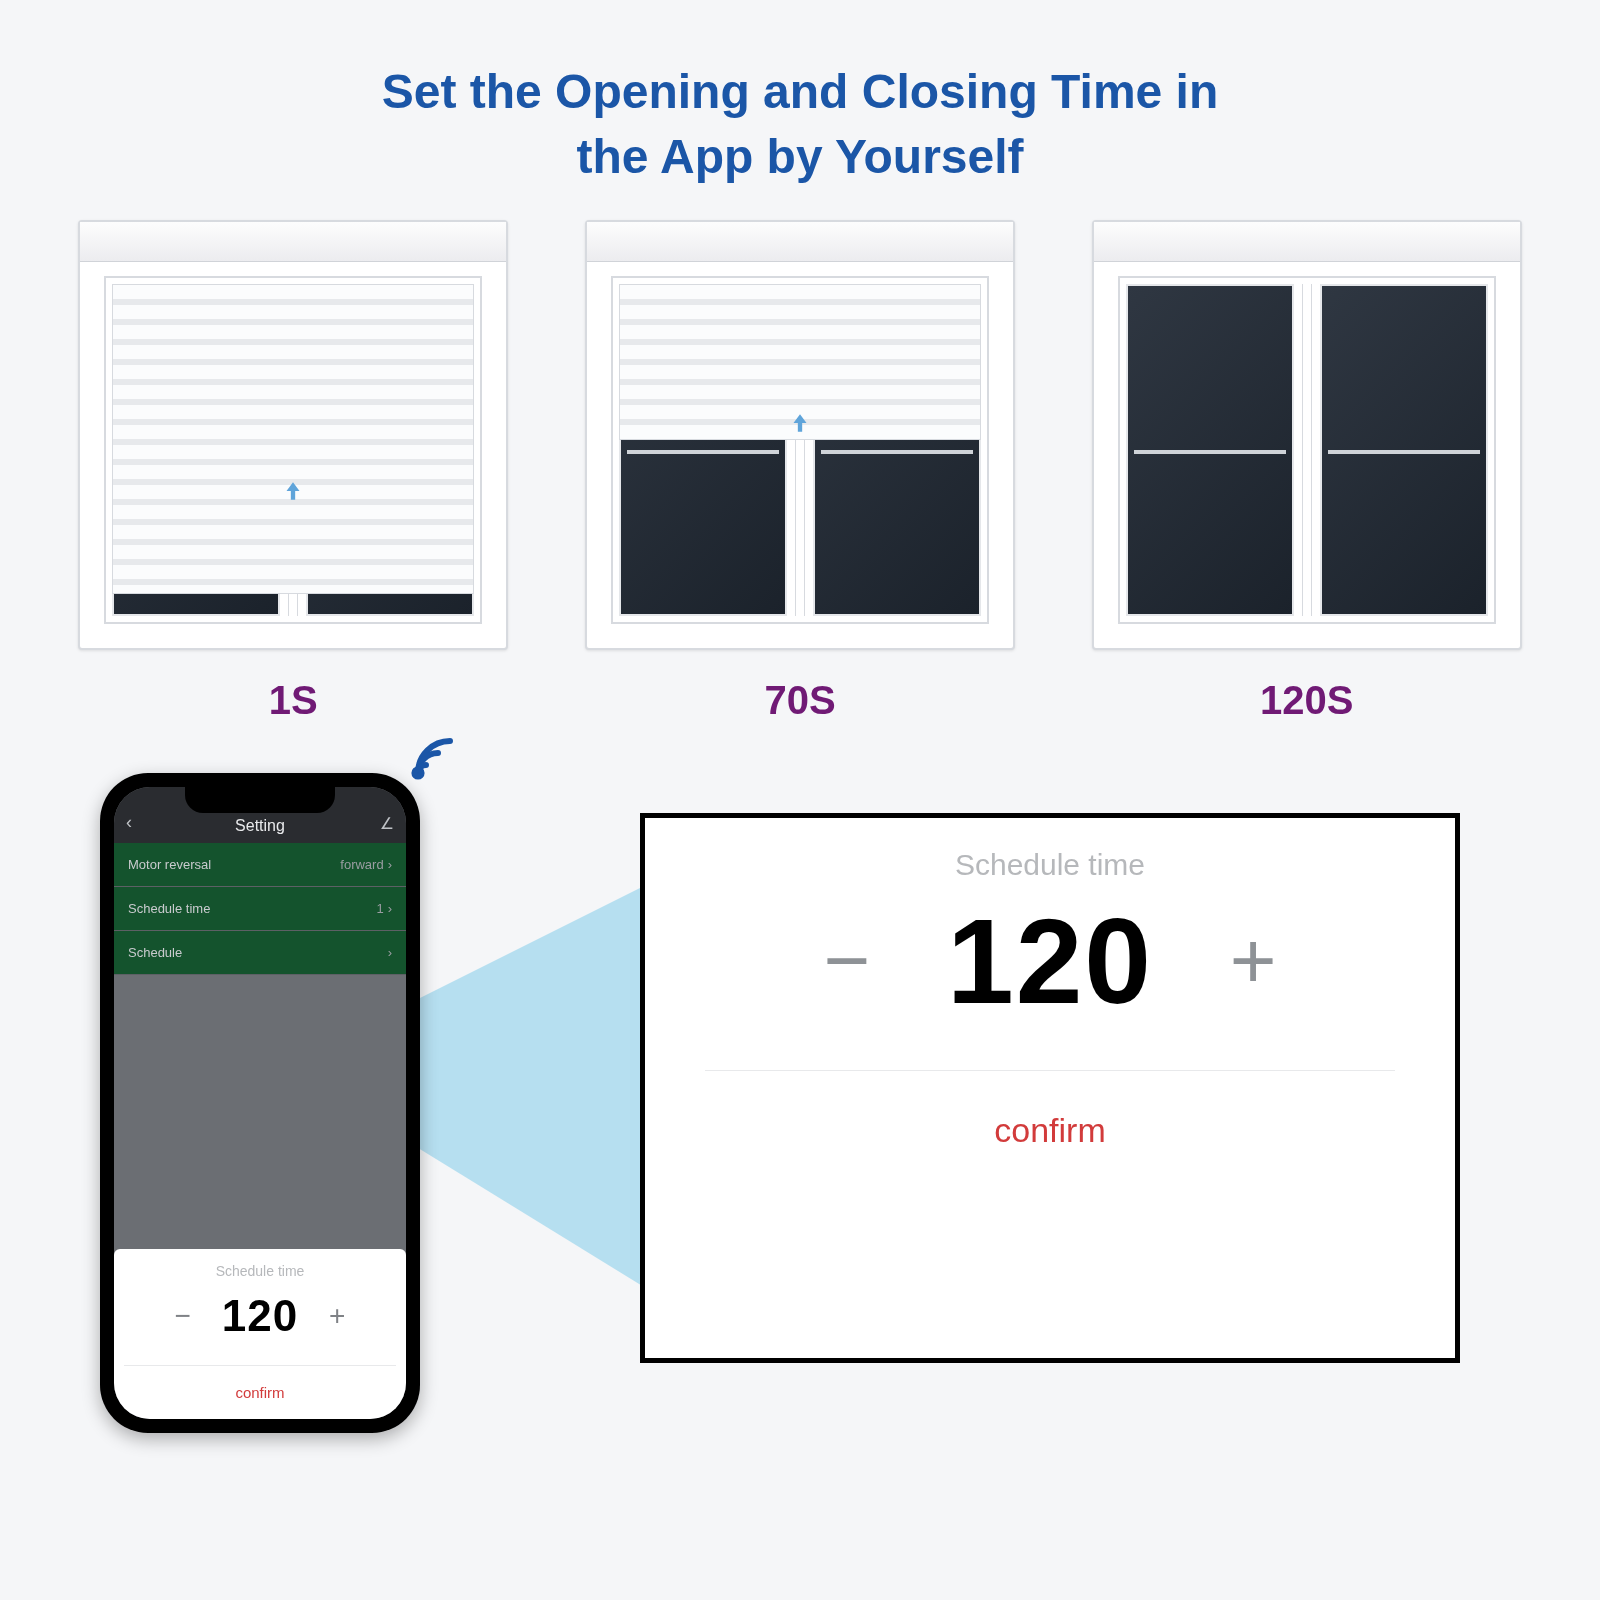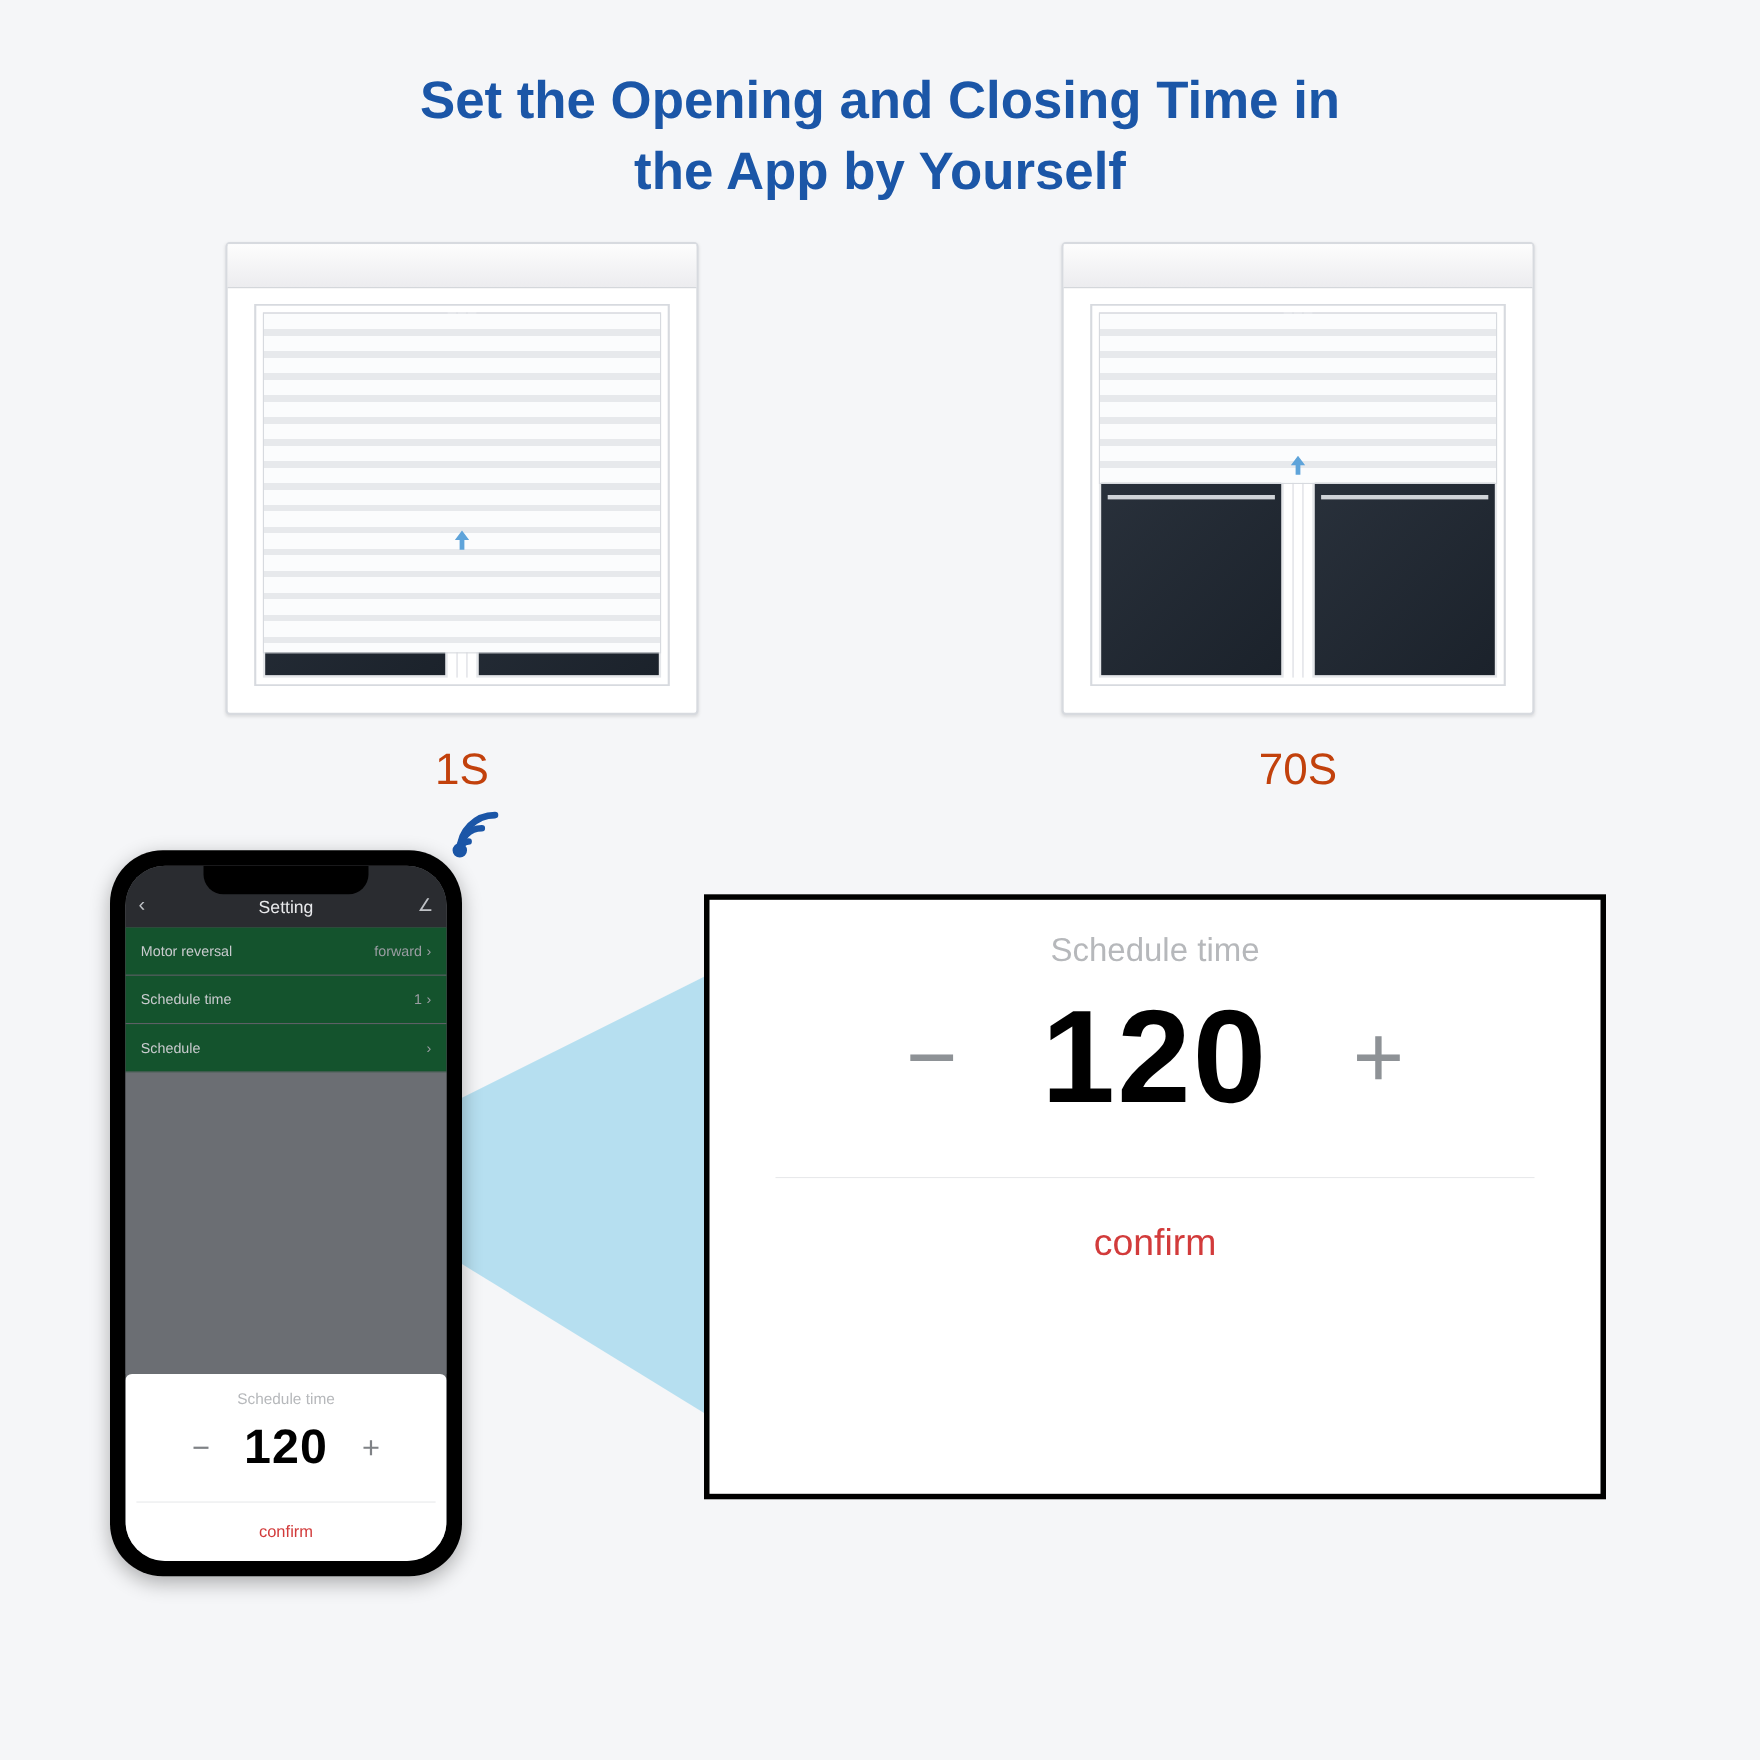--- a/index.html
+++ b/index.html
@@ -103,22 +103,22 @@
     transform: translateX(-50%);
     width: 26px; height: 26px;
     color: #5fa4da;
   }
   .arrow-up svg { width: 100%; height: 100%; }
   .arrow-up.pos-low { bottom: 120px; }
   .arrow-up.pos-mid { top: 50%; margin-top: -40px; }
 
   .time-label {
     margin-top: 28px;
-    color: #c2410c;
-    font-weight: 400;
+    color: #701a75;
+    font-weight: 700;
     font-size: 40px;
   }
 
   
   .lower {
     position: relative;
     margin-top: 20px;
     height: 750px;
   }
   .wifi-icon {
@@ -304,20 +304,34 @@
         <span class="arrow-up pos-mid">
           <svg viewBox="0 0 24 24" fill="currentColor">
               <path d="M12 4l-6 8h4v8h4v-8h4z"></path>
             </svg>
         </span>
       </div>
     </div>
     <div class="time-label">70S</div>
   </div>
 
+  <div class="window-unit">
+    <div class="window-frame">
+      <div class="valance"></div>
+      <div class="inner-window">
+        <div class="glass-row">
+          <div class="pane"></div>
+          <div class="divider"></div>
+          <div class="pane"></div>
+        </div>
+
+      </div>
+    </div>
+    <div class="time-label">120S</div>
+  </div>
 </div>
 
 <div class="lower">
 
   <span class="wifi-icon">
     <svg viewBox="0 0 24 24" fill="none" stroke="currentColor" stroke-width="3" stroke-linecap="round">
       <path d="M4 20c0-8.8 7.2-16 16-16"></path>
       <path d="M4 20c0-5.5 4.5-10 10-10"></path>
       <path d="M4 20c0-2.2 1.8-4 4-4"></path>
       <circle cx="4" cy="20" r="1.8" fill="currentColor"></circle>

